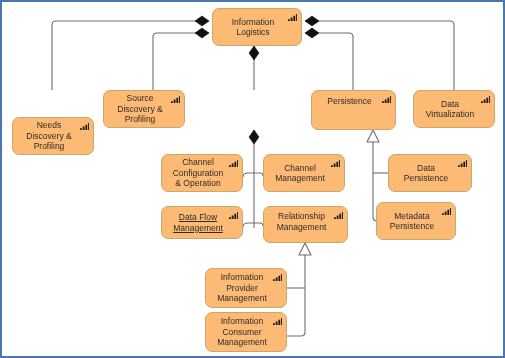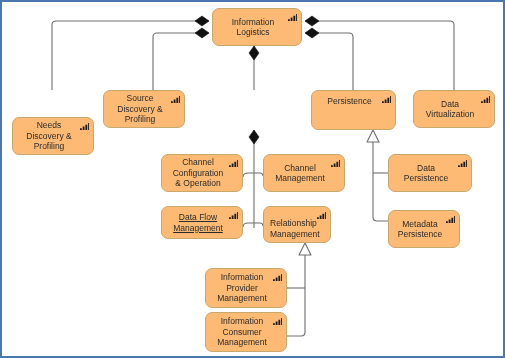--- a/index.html
+++ b/index.html
@@ -160,37 +160,37 @@
   </div>
 
   <div class="node" style="left:159px;top:204px;width:82px;height:33px;text-decoration:underline;">
     <span class="label">Data Flow
 Management</span>
     <svg class="comp-icon" viewBox="0 0 10 10">
         <path d="M0 9h2V7H0zM3 9h2V5H3zM6 9h2V3H6zM9 9h1V1H9z" fill="#1a1a1a"></path>
       </svg>
   </div>
 
-  <div class="node" style="left:261px;top:204px;width:68px;height:37px;align-items:flex-end;padding-top:4px;">
+  <div class="node" style="left:261px;top:204px;width:85px;height:37px;align-items:flex-start;padding-top:4px;">
     <span class="label">Relationship
 Management</span>
     <svg class="comp-icon" viewBox="0 0 10 10">
         <path d="M0 9h2V7H0zM3 9h2V5H3zM6 9h2V3H6zM9 9h1V1H9z" fill="#1a1a1a"></path>
       </svg>
   </div>
 
   <div class="node" style="left:386px;top:152px;width:84px;height:38px;">
     <span class="label">Data
 Persistence</span>
     <svg class="comp-icon" viewBox="0 0 10 10">
         <path d="M0 9h2V7H0zM3 9h2V5H3zM6 9h2V3H6zM9 9h1V1H9z" fill="#1a1a1a"></path>
       </svg>
   </div>
 
-  <div class="node" style="left:386px;top:200px;width:72px;height:38px;margin-top:8px;">
+  <div class="node" style="left:374px;top:200px;width:80px;height:38px;">
     <span class="label">Metadata
 Persistence</span>
     <svg class="comp-icon" viewBox="0 0 10 10">
         <path d="M0 9h2V7H0zM3 9h2V5H3zM6 9h2V3H6zM9 9h1V1H9z" fill="#1a1a1a"></path>
       </svg>
   </div>
 
   <div class="node" style="left:203px;top:266px;width:82px;height:40px;">
     <span class="label">Information
 Provider

